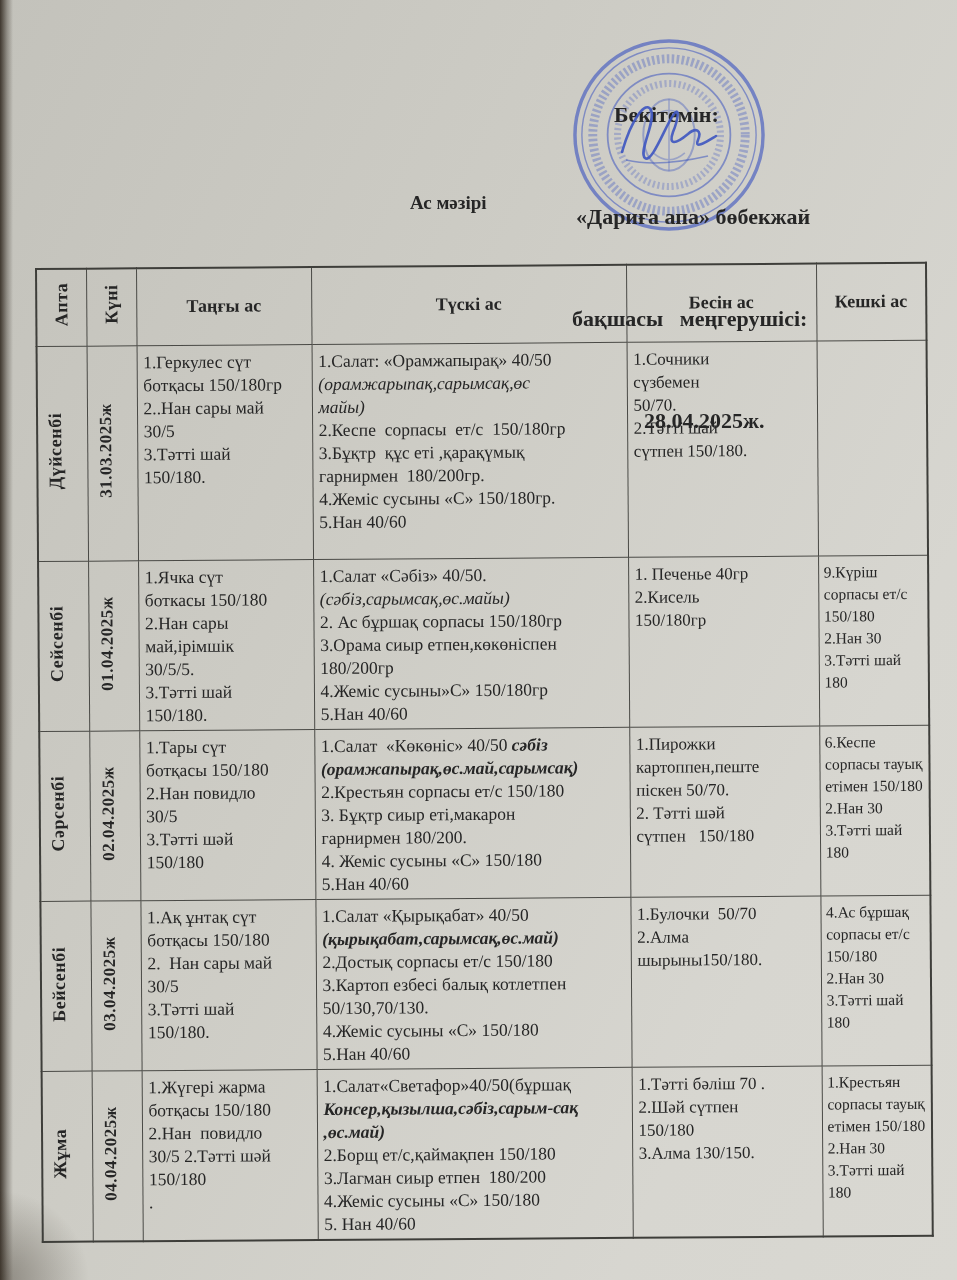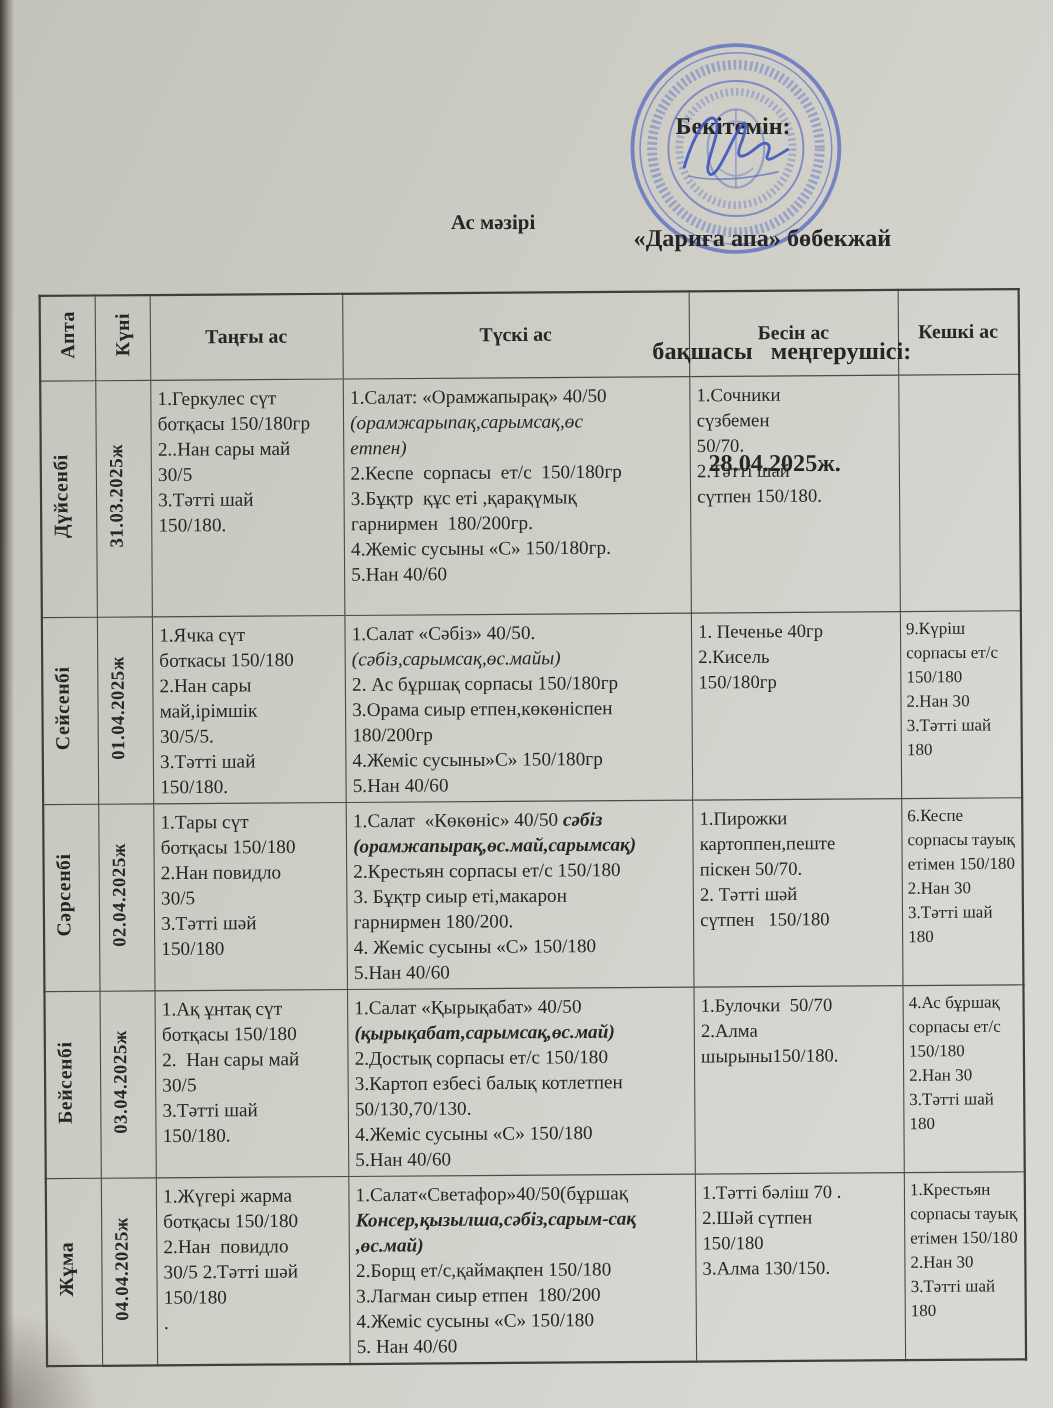--- a/index.html
+++ b/index.html
@@ -21,21 +21,21 @@
     position:absolute;left:0;top:1190px;width:90px;height:90px;
     background:radial-gradient(ellipse at 0% 100%,rgba(60,52,42,.45),rgba(60,52,42,0) 70%);
   }
   
   .approval{
     position:absolute;left:572px;top:30px;z-index:3;
     font-weight:bold;font-size:22px;line-height:34px;white-space:pre;
   }
   .approval .a1{margin-left:42px;}
   .approval .a2{margin-left:4px;}
-  .approval .a3{margin-left:21px;}
+  .approval .a3{margin-left:0;}
   .approval .a5{margin-left:72px;}
   .sig-underline{
     display:inline-block;width:108px;height:22px;
     border-bottom:2.5px solid #2b2b2b;margin-right:3px;
   }
   .stamp{position:absolute;left:570px;top:36px;width:198px;height:198px;z-index:1;opacity:.85;}
   .signature{position:absolute;left:612px;top:90px;width:140px;height:92px;z-index:4;}
   .doc-title{
     position:absolute;left:410px;top:192px;z-index:2;
     font-weight:bold;font-size:19px;text-align:right;
@@ -130,21 +130,21 @@
           <div class="ln">1.Геркулес сүт</div>
           <div class="ln">ботқасы 150/180гр</div>
           <div class="ln">2..Нан сары май</div>
           <div class="ln">30/5</div>
           <div class="ln">3.Тәтті шай</div>
           <div class="ln">150/180.</div>
         </td>
         <td class="c-lunch">
           <div class="ln">1.Салат: «Орамжапырақ» 40/50</div>
           <div class="ln"><span class="it">(орамжарыпақ,сарымсақ,өс</span></div>
-          <div class="ln"><span class="it">етпен)</span></div>
+          <div class="ln"><span class="it">майы)</span></div>
           <div class="ln">2.Кеспе  сорпасы  ет/с  150/180гр</div>
           <div class="ln">3.Бұқтр  құс еті ,қарақүмық</div>
           <div class="ln">гарнирмен  180/200гр.</div>
           <div class="ln">4.Жеміс сусыны «С» 150/180гр.</div>
           <div class="ln">5.Нан 40/60</div>
         </td>
         <td class="c-snack">
           <div class="ln">1.Сочники</div>
           <div class="ln">сүзбемен</div>
           <div class="ln">50/70.</div>

